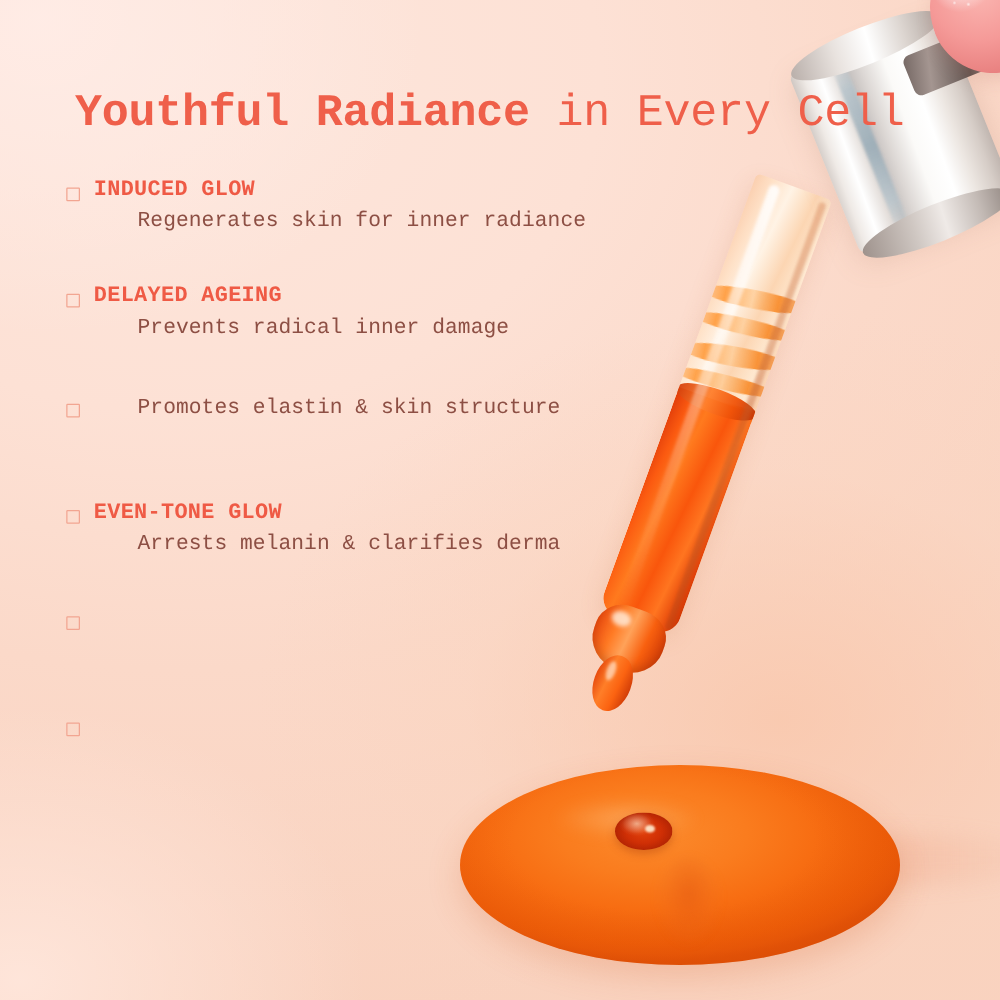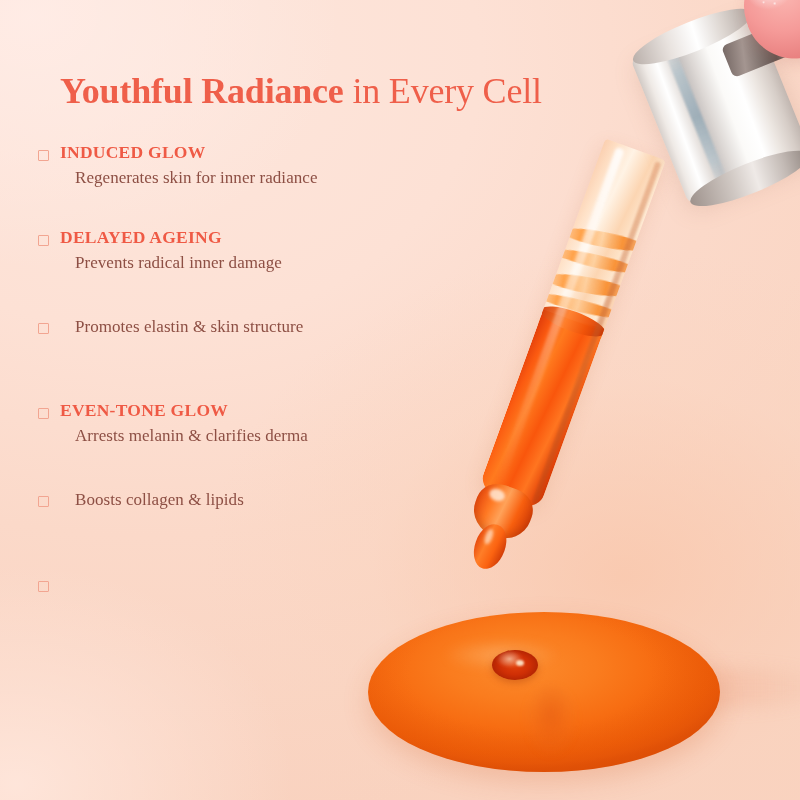--- a/index.html
+++ b/index.html
@@ -6,21 +6,21 @@
   html, body {
     margin: 0;
     padding: 0;
     background: #ffffff;
   }
   #poster {
     position: relative;
     width: 800px;
     height: 800px;
     overflow: hidden;
-    font-family: Liberation Serif, serif;
+    font-family: Liberation Mono, monospace;
     background: #fef9c3;
   }
 
   
   .bg-base {
     position: absolute;
     inset: 0;
     background:
       radial-gradient(120% 95% at 18% 8%, #fde6dc 0%, #fde1d5 35%, #fbd9c9 62%, #f9d2bf 100%);
   }
@@ -48,21 +48,21 @@
     line-height: 46px;
     letter-spacing: -0.2px;
     color: #ef5f4a;
     white-space: nowrap;
   }
   .title .strong { font-weight: 700; }
   .title .light  { font-weight: 400; }
 
   .benefits {
     position: absolute;
-    left: 38px;
+    left: 53px;
     top: 142px;
     width: 430px;
   }
   .benefit {
     position: relative;
     height: 85px;
     padding-left: 22px;
     box-sizing: border-box;
   }
   .bullet {
@@ -81,21 +81,21 @@
     letter-spacing: 0.25px;
     color: #ef5a45;
     line-height: 21px;
     margin: 0;
   }
   .benefit-desc {
     font-size: 17px;
     font-weight: 400;
     color: #8d4f44;
     line-height: 24px;
-    margin: 3px 0 0 15px;
+    margin: 3px 0 0 35px;
     letter-spacing: 0.05px;
   }
 
   
   .dropper {
     position: absolute;
     left: 0; top: 0;
     width: 800px; height: 800px;
     pointer-events: none;
   }
@@ -479,21 +479,20 @@
     </div>
 
     <div class="benefit">
       <span class="bullet"></span>
       <div class="benefit-title">EVEN-TONE GLOW</div>
       <div class="benefit-desc">Arrests melanin &amp; clarifies derma</div>
     </div>
 
     <div class="benefit">
       <span class="bullet"></span>
-      <div class="benefit-desc">Boosts collagen &amp; lipids</div>
     </div>
 
     <div class="benefit">
       <span class="bullet"></span>
     </div>
 
   </div>
 
 </div>
 

